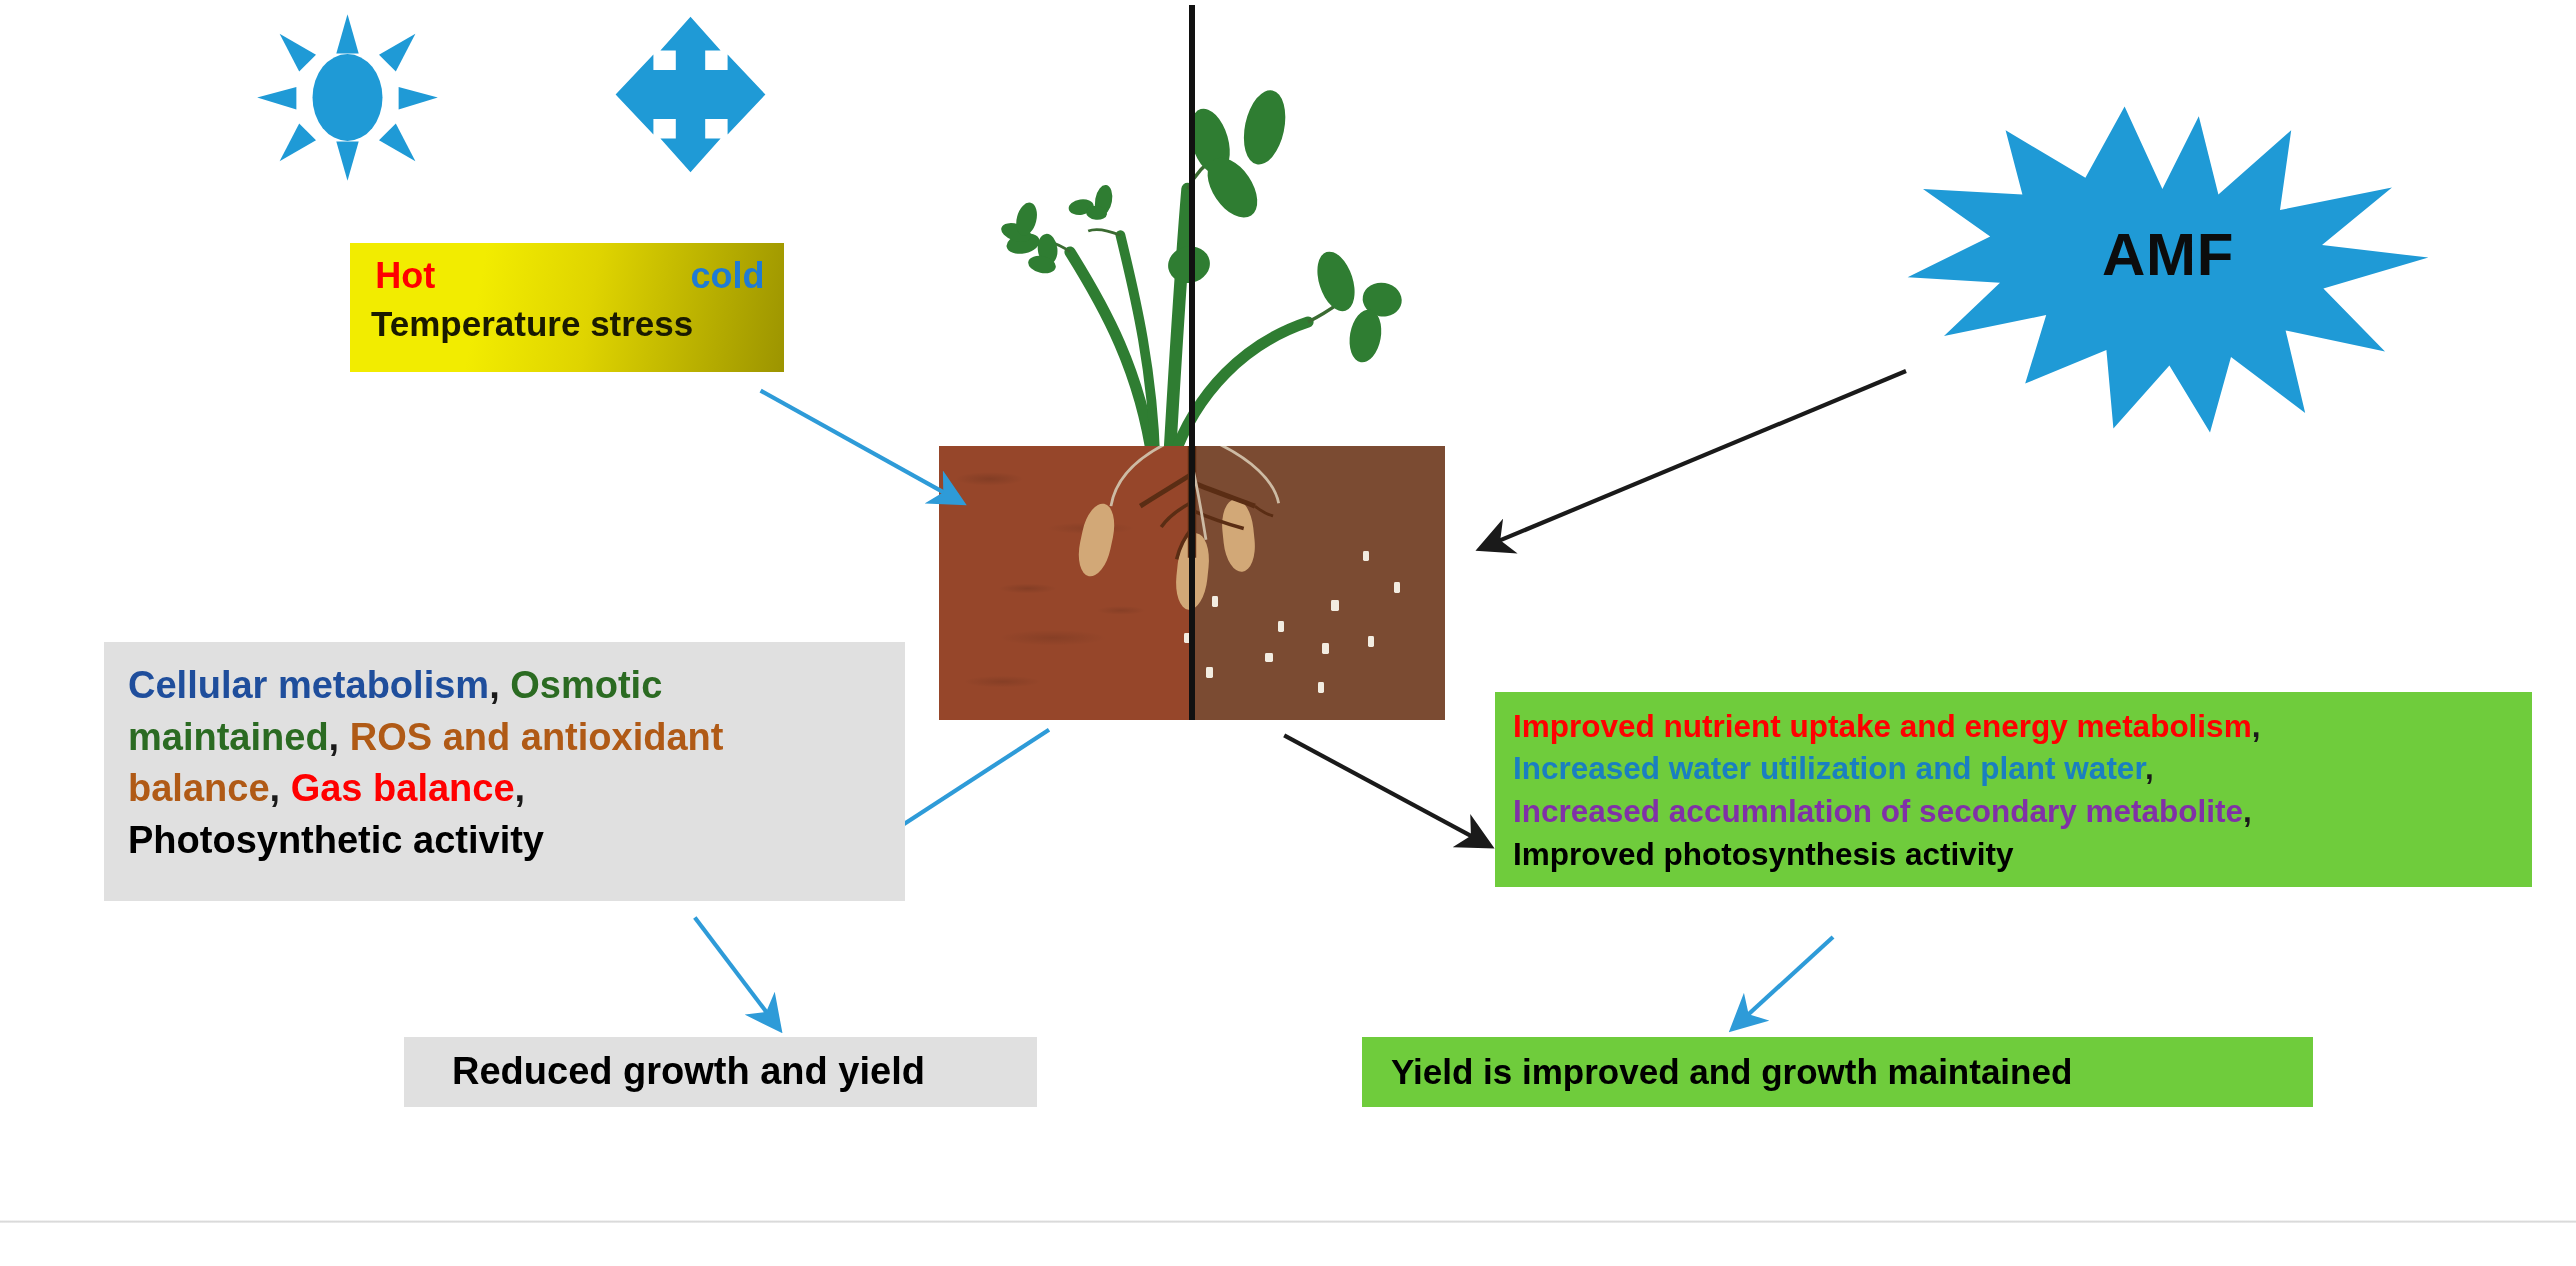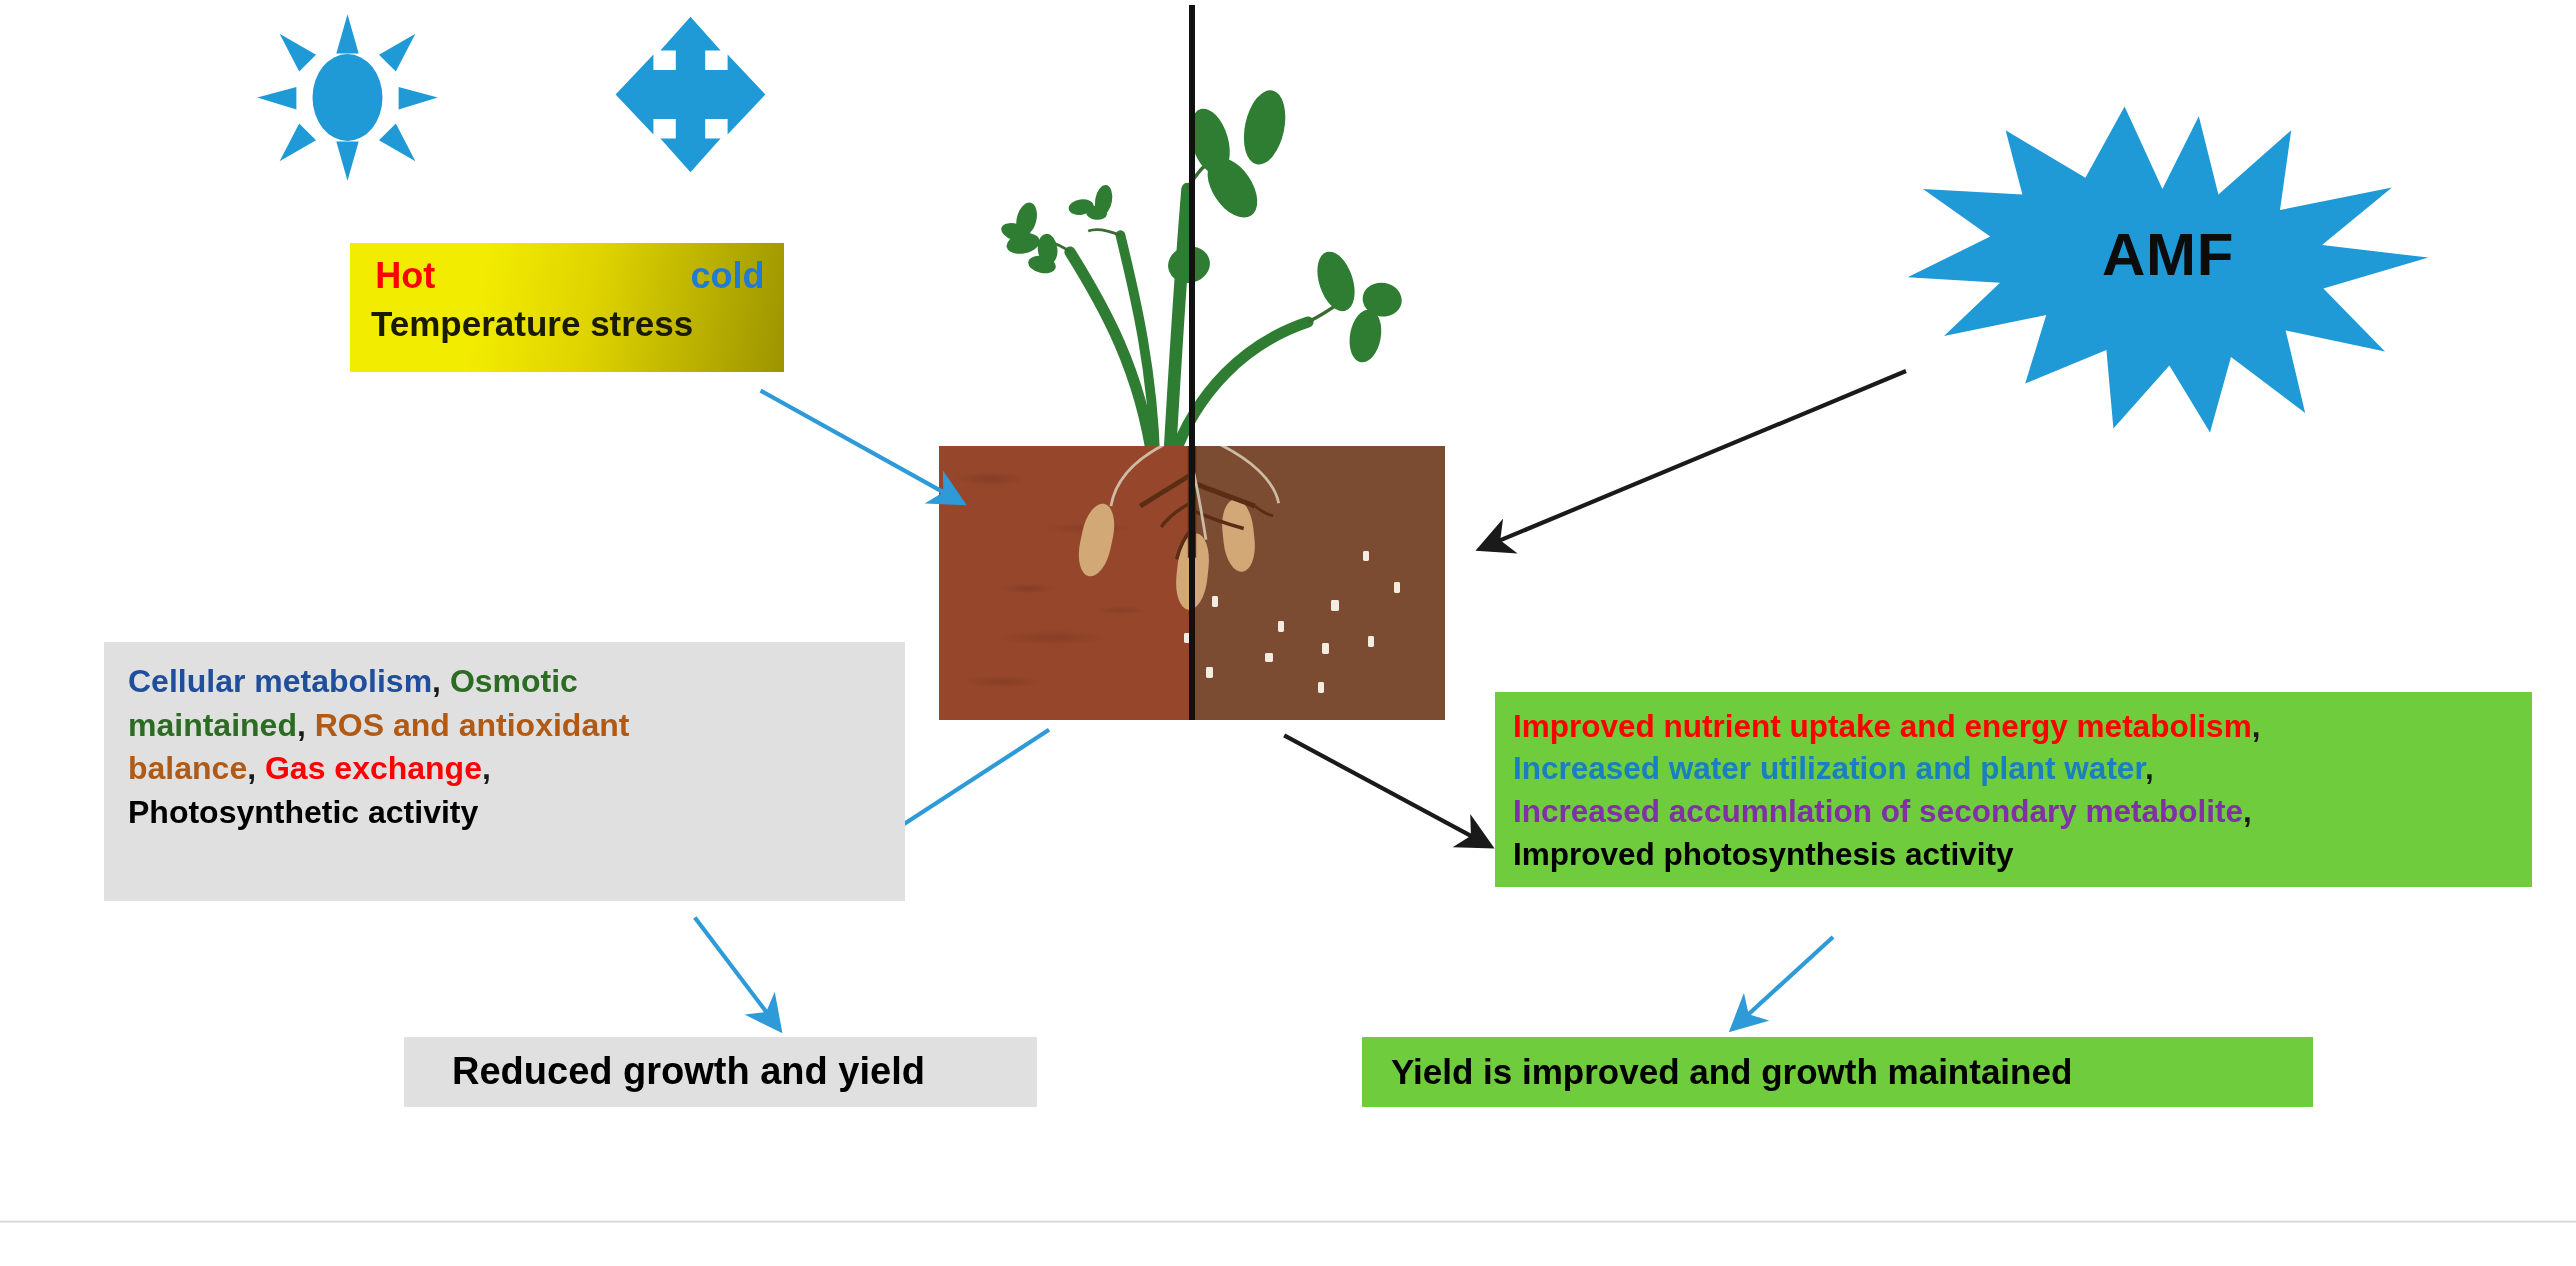--- a/index.html
+++ b/index.html
@@ -35,21 +35,21 @@
     padding:0 4.2px 0 9.8px;
   }
   #temperature-box .hot{color:#ff0000;}
   #temperature-box .cold{color:#1f7bd4;}
   #temperature-box .row2{color:#1a1a00;padding-left:5.6px;margin-top:1.4px;font-size:35px;}
 
   #stress-effects-box{
     left:104px; top:642px; width:801px; height:259px;
     background:#e0e0e0;
     padding:18px 24px;
-    font-size:32px;
+    font-size:38px;
     line-height:1.36;
   }
   #amf-benefits-box{
     left:1495px; top:692px; width:1037px; height:195px;
     background:#6fcc3c;
     padding:12.6px 18px;
     font-size:31.5px;
     line-height:1.36;
   }
   #amf-benefits-box div{white-space:nowrap;}
@@ -277,21 +277,21 @@
   </svg>
 
   <div class="box" id="stress-effects-box">
     <div>
       <span class="c-blue">Cellular metabolism</span><span class="c-comma">, </span><span class="c-darkgreen">Osmotic</span>
     </div>
     <div>
       <span class="c-darkgreen">maintained</span><span class="c-comma">, </span><span class="c-brown">ROS and antioxidant</span>
     </div>
     <div>
-      <span class="c-brown">balance</span><span class="c-comma">, </span><span class="c-red">Gas exchange</span><span class="c-comma">,</span>
+      <span class="c-brown">balance</span><span class="c-comma">, </span><span class="c-red">Gas balance</span><span class="c-comma">,</span>
     </div>
     <div>
       <span class="c-black">Photosynthetic activity</span>
     </div>
   </div>
 
   <div class="box" id="amf-benefits-box">
     <div>
       <span class="c-red">Improved nutrient uptake and energy metabolism</span><span class="c-comma">,</span>
     </div>

